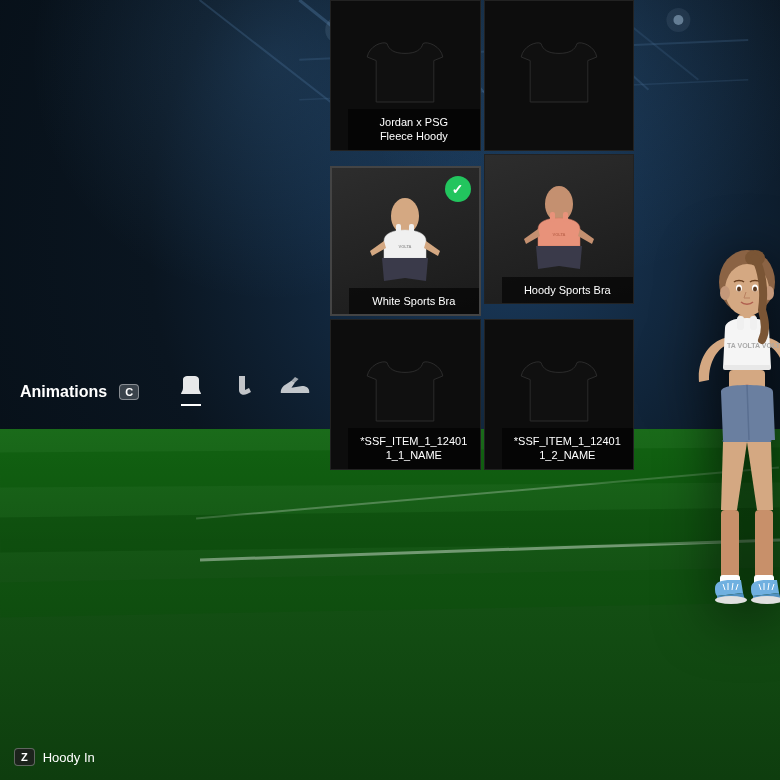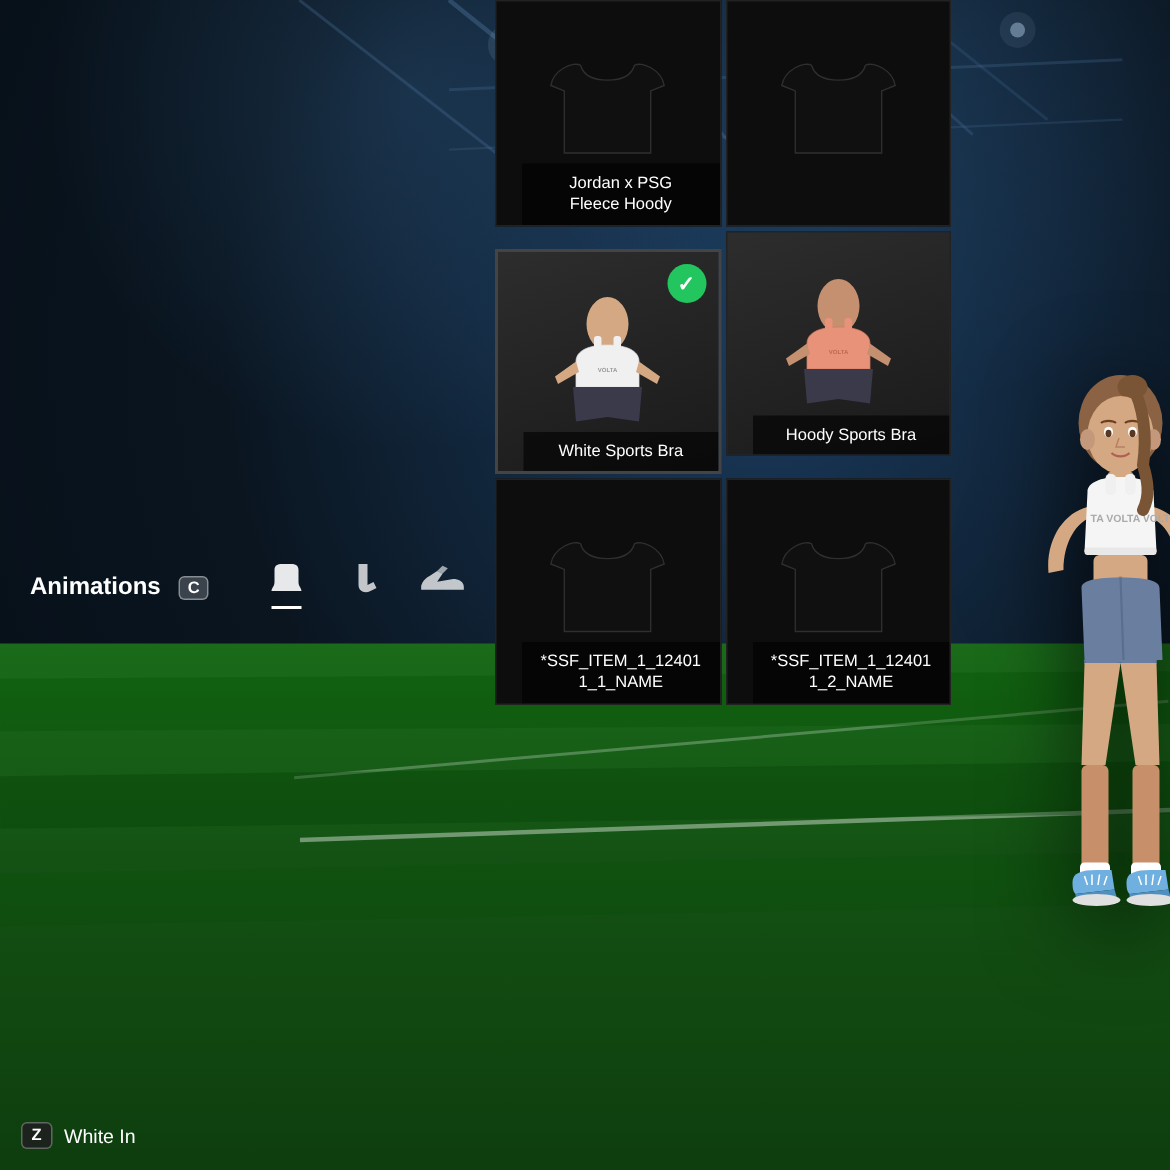--- a/index.html
+++ b/index.html
@@ -520,14 +520,14 @@
         <path d="M118 38 C125 50 128 70 125 90 C128 100 130 110 125 120" stroke="#7a5535" stroke-width="8" fill="none" stroke-linecap="round"></path>
       </svg>
     </div>
 
   </div>
 
 </div>
 
 <div class="bottom-zoom">
   <span class="zoom-key">Z</span>
-  <span class="zoom-label">White In</span>
+  <span class="zoom-label">Hoody In</span>
 </div>
 
 </body></html>

